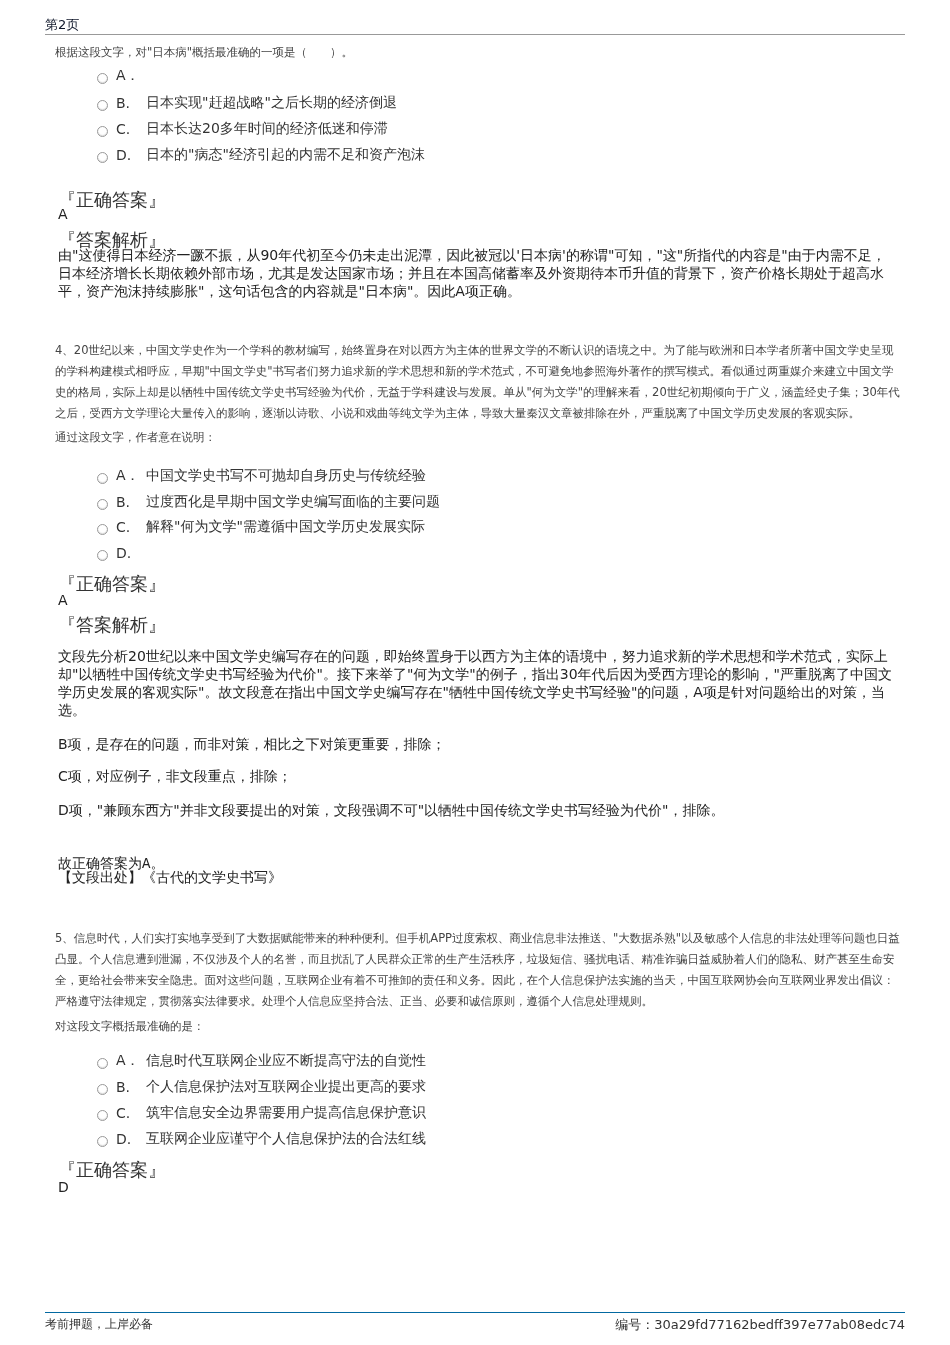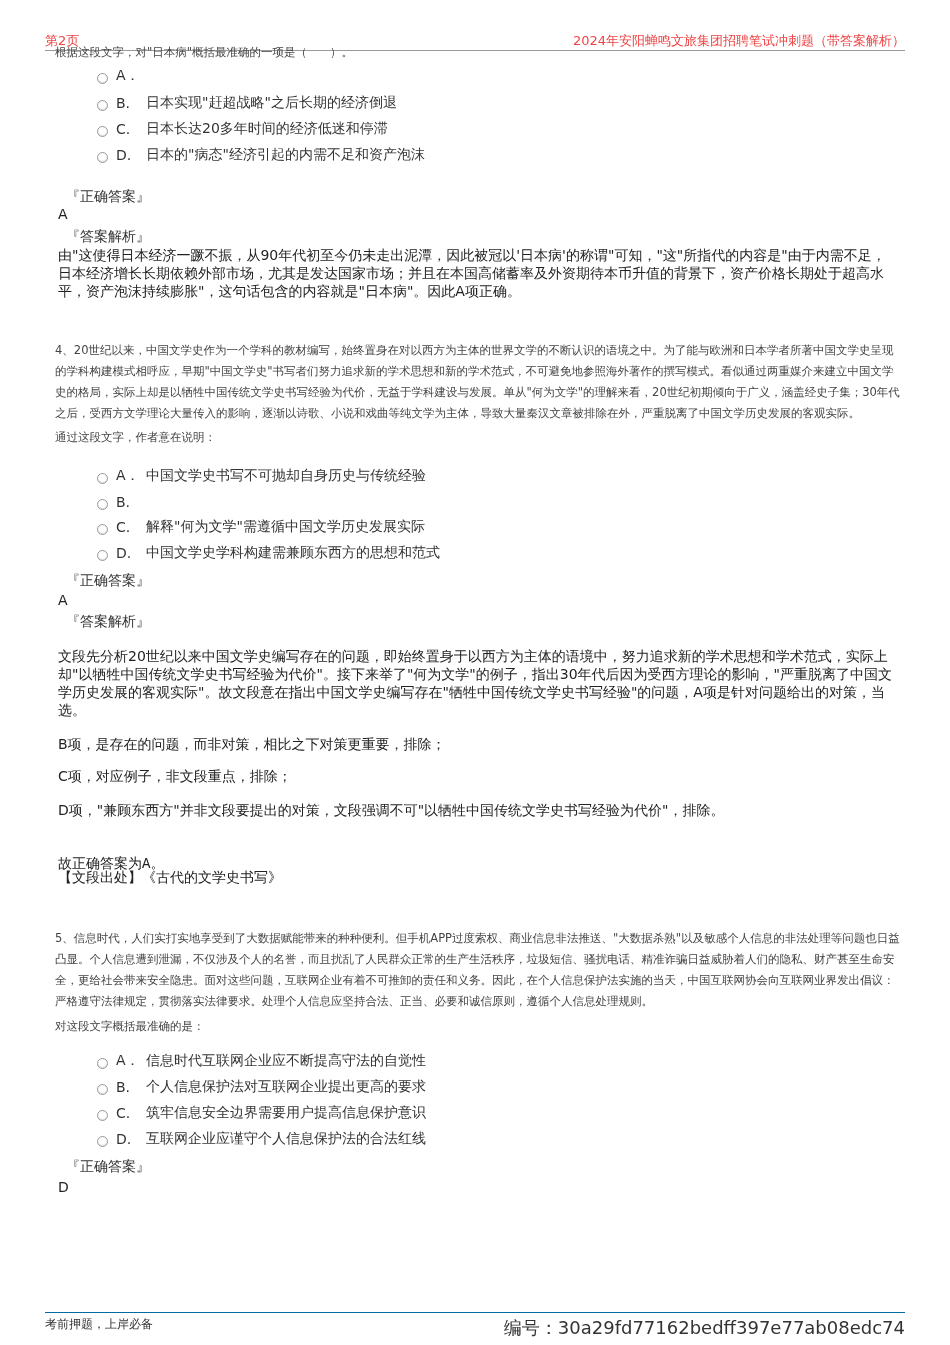--- a/index.html
+++ b/index.html
@@ -1,43 +1,42 @@
 <!DOCTYPE html>
 <html><head>
 <meta charset="utf-8">
 <style>
   html, body { margin:0; padding:0; background:#ffffff; }
   body { width:950px; height:1345px; position:relative; overflow:hidden;
          font-family:"DejaVu Sans","Liberation Sans",sans-serif; color:#333; }
   .page-header { position:absolute; left:45px; right:45px; top:14px; height:20px;
-         border-bottom:1px solid #999; font-size:13px; color:#ef4444;margin-top:16px; }
+         border-bottom:1px solid #999; font-size:13px; color:#0f172a; }
   .page-header .left { position:absolute; left:0; top:2px; }
   .page-header .right { position:absolute; right:0; top:2px; }
   .page-footer { position:absolute; left:45px; right:45px; top:1312px; height:22px;
          border-top:1px solid #0369a1; font-size:12px; color:#333; }
   .page-footer .left { position:absolute; left:0; top:3px; }
-  .page-footer .right { position:absolute; right:0; top:3px; font-size:18px; }
+  .page-footer .right { position:absolute; right:0; top:3px; font-size:13px; }
   .abs { position:absolute; }
   .q-text { font-size:11.5px; line-height:21px; color:#444; left:55px; width:845px;margin-top:24px; }
   .stem { font-size:11.5px; color:#444; left:55px; }
   .opt { position:absolute; left:97px; font-size:14px; color:#333; height:20px; display:flex; align-items:center; }
   .radio { width:9px; height:9px; border:1px solid #999; border-radius:50%; margin-right:8px;
            background:#fff; box-shadow: inset 0 -1px 1px #ddd; margin-top:4px; }
   .opt .letter { width:30px; font-family:"DejaVu Sans",sans-serif; }
-  .tag { font-size:14px; color:#333; left:58px;margin-left:8px; }
+  .tag { font-size:18px; color:#333; left:58px; }
   .ans { font-size:14px; color:#222; left:58px; }
   .exp { font-size:14px; line-height:18px; color:#222; left:58px; width:840px; }
   .line { font-size:14px; color:#222; left:58px; }
 </style>
 </head>
 <body>
 
 <div class="page-header">
   <span class="left">第2页</span>
-  <span class="right">2024年安阳蝉鸣文旅集团招聘笔试冲刺题（带答案解析）</span>
 </div>
 
 <div class="abs stem" style="top:45px;">根据这段文字，对"日本病"概括最准确的一项是（　　）。</div>
 
 <div class="opt" style="top:66px;">
   <span class="radio"></span>
   <span class="letter">A．</span>
 </div>
 <div class="opt" style="top:93px;">
   <span class="radio"></span>
@@ -64,30 +63,30 @@
 <div class="abs stem" style="top:430px;">通过这段文字，作者意在说明：</div>
 
 <div class="opt" style="top:466px;">
   <span class="radio"></span>
   <span class="letter">A．</span>
   <span>中国文学史书写不可抛却自身历史与传统经验</span>
 </div>
 <div class="opt" style="top:492px;">
   <span class="radio"></span>
   <span class="letter">B.</span>
+  <span>过度西化是早期中国文学史编写面临的主要问题</span>
 </div>
 <div class="opt" style="top:517px;">
   <span class="radio"></span>
   <span class="letter">C.</span>
   <span>解释"何为文学"需遵循中国文学历史发展实际</span>
 </div>
 <div class="opt" style="top:543px;">
   <span class="radio"></span>
   <span class="letter">D.</span>
-  <span>中国文学史学科构建需兼顾东西方的思想和范式</span>
 </div>
 
 <div class="abs tag" style="top:572px;">『正确答案』</div>
 <div class="abs ans" style="top:592px;">A</div>
 <div class="abs tag" style="top:613px;">『答案解析』</div>
 <div class="abs exp" style="top:647px;">文段先分析20世纪以来中国文学史编写存在的问题，即始终置身于以西方为主体的语境中，努力追求新的学术思想和学术范式，实际上却"以牺牲中国传统文学史书写经验为代价"。接下来举了"何为文学"的例子，指出30年代后因为受西方理论的影响，"严重脱离了中国文学历史发展的客观实际"。故文段意在指出中国文学史编写存在"牺牲中国传统文学史书写经验"的问题，A项是针对问题给出的对策，当选。</div>
 <div class="abs line" style="top:736px;text-align:center;">B项，是存在的问题，而非对策，相比之下对策更重要，排除；</div>
 <div class="abs line" style="top:768px;">C项，对应例子，非文段重点，排除；</div>
 <div class="abs line" style="top:802px;">D项，"兼顾东西方"并非文段要提出的对策，文段强调不可"以牺牲中国传统文学史书写经验为代价"，排除。</div>
 <div class="abs line" style="top:855px;font-family:Liberation Mono, monospace;">故正确答案为A。</div>

